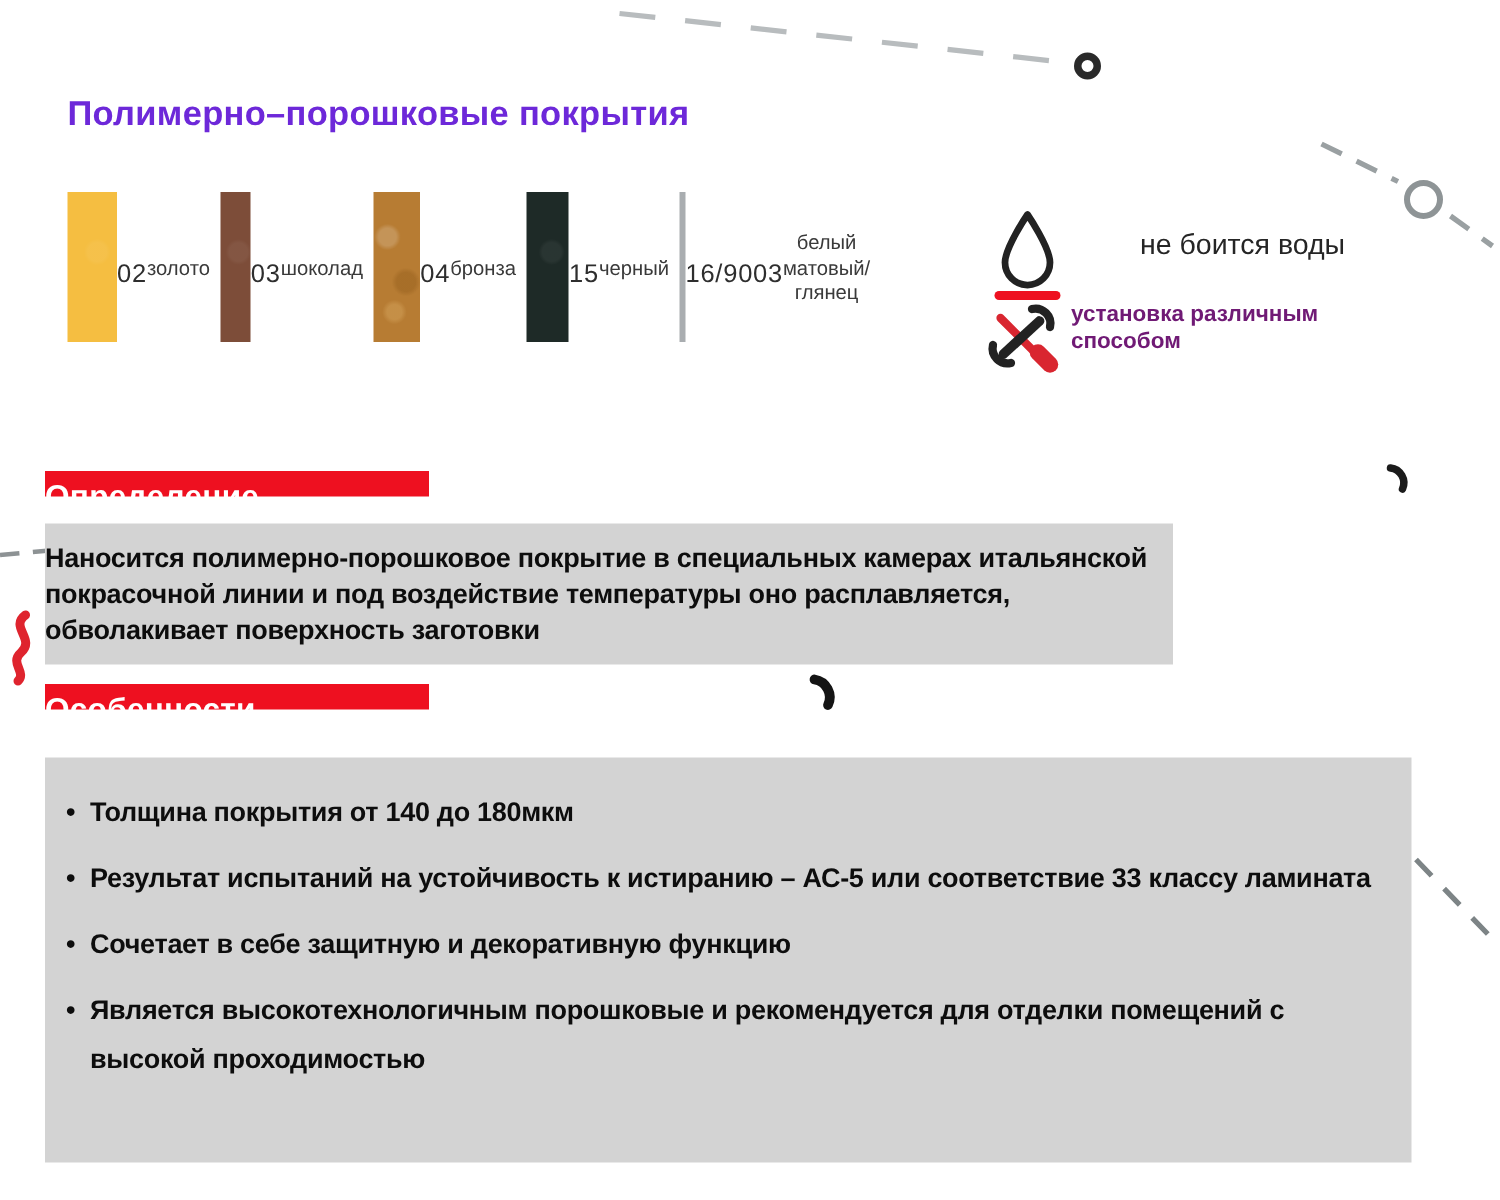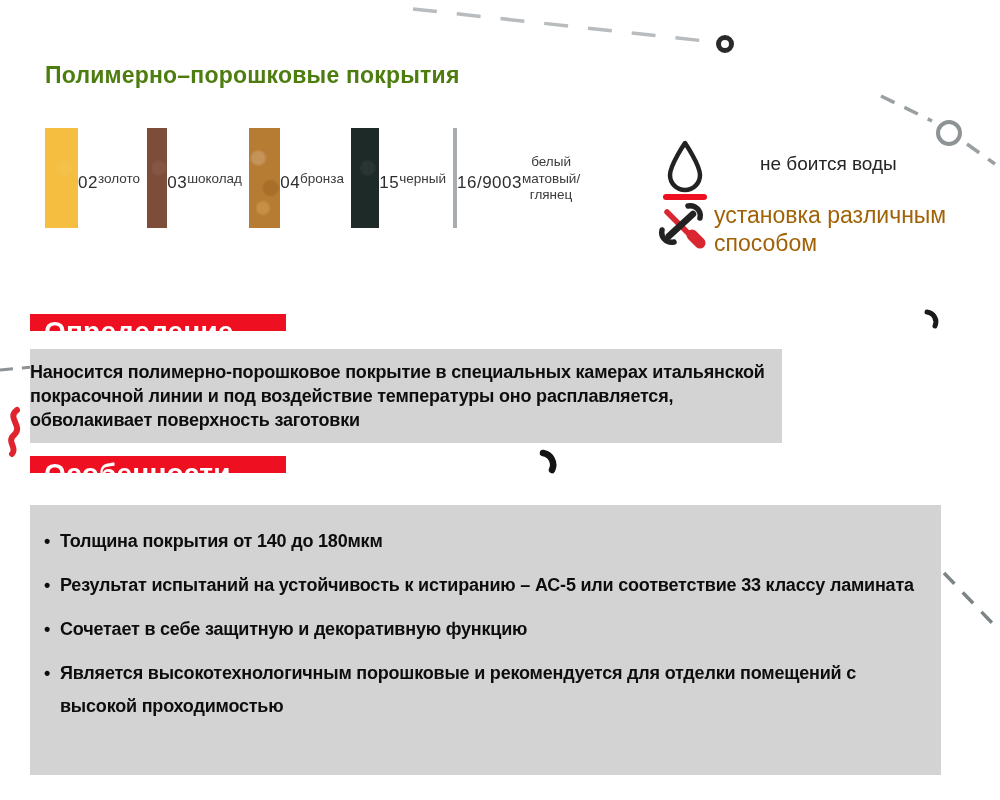--- a/index.html
+++ b/index.html
@@ -9,44 +9,44 @@
   }
   *{box-sizing:border-box;margin:0;padding:0;}
   html,body{background:#fff;}
   .page{
     position:relative;width:1000px;height:800px;background:#fff;overflow:hidden;
     font-family:"Liberation Sans",sans-serif;color:var(--text-dark);
   }
   .deco{position:absolute;pointer-events:none;}
 
   
-  .title{position:absolute;left:45px;top:62px;font-size:23px;font-weight:bold;letter-spacing:.2px;color:#4d7c0f;}
+  .title{position:absolute;left:45px;top:62px;font-size:23px;font-weight:bold;letter-spacing:.2px;color:#6d28d9;}
   .subtitle{position:absolute;left:45px;top:93px;font-size:15px;color:#1d1d1d;}
   .subtitle b{font-weight:bold;}
 
   
   .swatch-row{position:absolute;left:45px;top:128px;display:flex;gap:7px;}
   .swatch{width:95px;display:flex;align-items:center;}
   .chip{width:95px;height:100px;}
   .chip.bordered{border:2px solid #A9ADB0;}
   .chip.textured{background-image:radial-gradient(circle at 30% 30%, rgba(255,255,255,.18) 0 8%, transparent 12%),radial-gradient(circle at 70% 60%, rgba(120,70,10,.25) 0 10%, transparent 15%),radial-gradient(circle at 45% 80%, rgba(255,220,150,.2) 0 6%, transparent 10%);}
   .chip.mottled{background-image:radial-gradient(circle at 60% 40%, rgba(255,255,255,.05) 0 10%, transparent 14%);}
   .sw-code{margin-top:9px;font-size:17px;color:#2e2e2e;letter-spacing:.5px;}
   .sw-name{margin-top:2px;font-size:13.5px;color:#3a3a3a;text-align:center;line-height:1.25;width:110px;}
 
   
   .benefit-drop{position:absolute;left:657px;top:139px;}
   .benefit-drop-label{position:absolute;left:728px;top:153px;font-size:19px;color:#252525;margin-left:32px;}
   .benefit-wrench{position:absolute;left:655px;top:198px;}
-  .benefit-wrench-label{position:absolute;left:714px;top:201px;font-size:23px;color:#a16207;width:240px;line-height:1.22;}
+  .benefit-wrench-label{position:absolute;left:714px;top:201px;font-size:15px;color:#701a75;width:240px;line-height:1.22;font-weight:bold;}
 
   
   .sec-head{
     position:absolute;left:30px;width:256px;height:17px;background:var(--accent-red);
-    color:#fff;font-size:28px;font-weight:bold;line-height:35px;padding-left:14px;letter-spacing:.2px;
+    color:#fff;font-size:21px;font-weight:bold;line-height:35px;letter-spacing:.2px;
   }
   .sec-body{
     position:absolute;left:30px;background:var(--panel-gray);color:#0d0d0d;
     font-size:18px;font-weight:bold;letter-spacing:-.2px;
   }
   .def-head{top:314px;}
   .def-body{top:349px;width:752px;height:94px;padding:12px 0;line-height:1.33;}
   .feat-head{top:456px;}
   .feat-body{top:505px;width:911px;height:270px;padding:20px 16px 22px 14px;}
   .bullet{display:flex;line-height:33px;margin-bottom:11px;}

